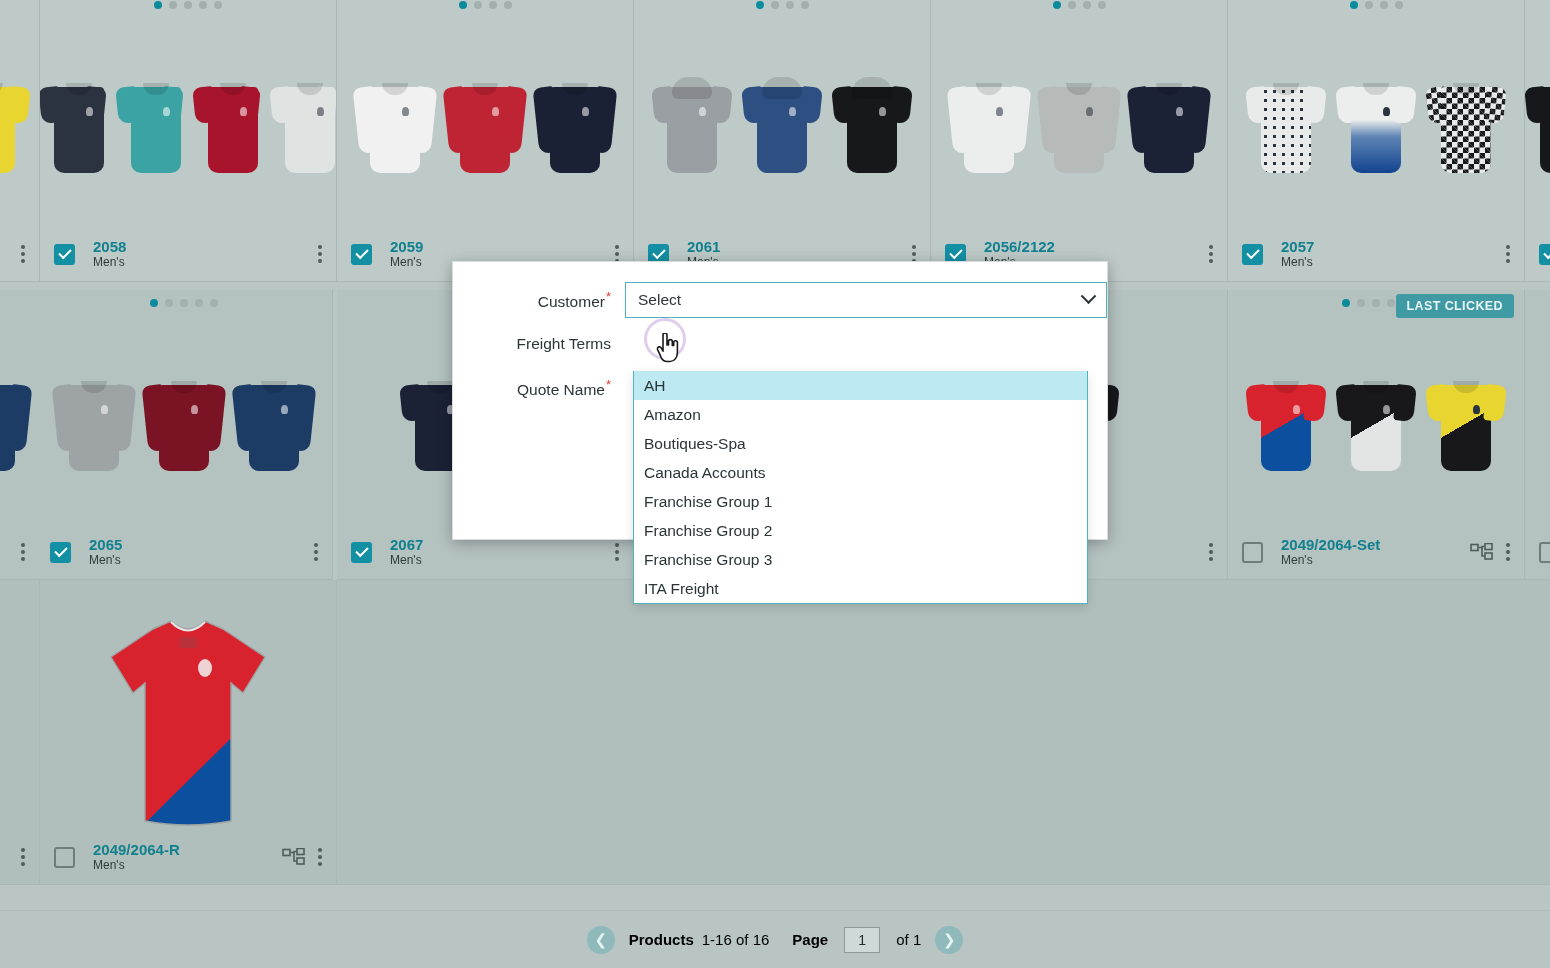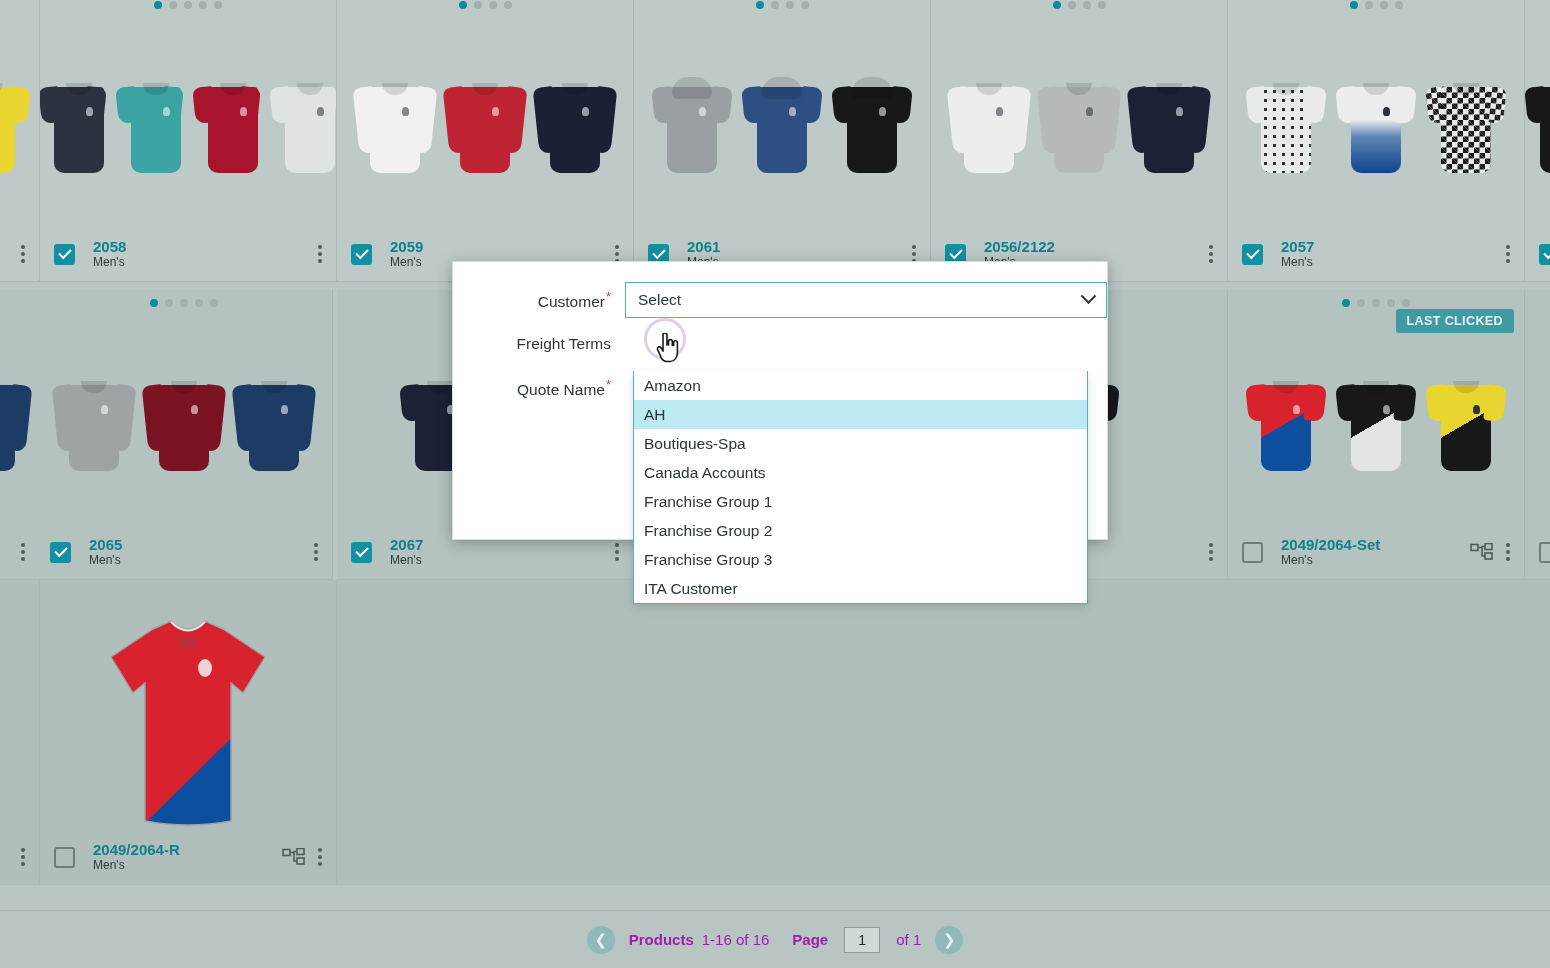--- a/index.html
+++ b/index.html
@@ -89,40 +89,40 @@
   .kebab i {
     position: absolute; left: 0; width: 4px; height: 4px; border-radius: 50%;
     background: #4e5c5b;
   }
   .kebab i:nth-child(1) { top: 0; }
   .kebab i:nth-child(2) { top: 7px; }
   .kebab i:nth-child(3) { top: 14px; }
   .hier { width: 24px; height: 18px; }
 
   .badge-lastclicked {
-    position: absolute; right: 10px; top: 19px;
+    position: absolute; right: 10px; top: 4px;
     background: #3f9aa3; color: #e9f6f7;
     font-size: 12.5px; font-weight: bold; letter-spacing: .4px;
     padding: 5px 11px; border-radius: 3px; white-space: nowrap;
   }
 
   .big-shirt { position: absolute; left: 50%; transform: translateX(-50%); top: 35px; width: 190px; height: 220px; }
 
   
   .footer {
     position: absolute; left: 0; bottom: 0; width: 1550px; height: 58px;
     background: #b8c5c3; display: flex; align-items: center; justify-content: center;
     gap: 0px; border-top: 1px solid #aab8b6;
   }
   .pg-arrow {
     width: 28px; height: 28px; border-radius: 50%; background: #8fb9bb;
     display: flex; align-items: center; justify-content: center;
     color: #e6f2f2; font-size: 15px; margin: 0 14px;
   }
-  .pg-text { font-size: 15px; color: #a21caf; }
+  .pg-text { font-size: 15px; color: #000000; }
   .pg-text b { font-weight: bold; }
   .pg-input {
     width: 36px; height: 26px; background: #cfdad8; border: 1px solid #8d9b99;
     text-align: center; font-size: 14px; color: #1d2b2a; line-height: 24px;
     margin: 0 8px; display: inline-block; vertical-align: middle;
   }
   .pg-grp { display: flex; align-items: center; gap: 8px; }
 
   
   .modal {
@@ -744,28 +744,28 @@
           <span>Quote Name</span><span class="req">*</span>
         </div>
         <div class="fctl">
           <div class="ftext"></div>
         </div>
       </div>
     </div>
   </div>
 
   <div class="dropdown">
+    <div class="dd-item sel">AH</div>
     <div class="dd-item">Amazon</div>
-    <div class="dd-item sel">AH</div>
     <div class="dd-item">Boutiques-Spa</div>
     <div class="dd-item">Canada Accounts</div>
     <div class="dd-item">Franchise Group 1</div>
     <div class="dd-item">Franchise Group 2</div>
     <div class="dd-item">Franchise Group 3</div>
-    <div class="dd-item">ITA Customer</div>
+    <div class="dd-item">ITA Freight</div>
   </div>
 
   <div class="ripple"></div>
   <div class="cursor">
     <svg width="26" height="30" viewBox="0 0 26 30">
       <path d="M8 2 C8 0.8 9 0 10 0 C11 0 12 0.8 12 2 L12 12 L13.5 12 L13.5 8.5 C13.5 7.4 14.4 6.6 15.4 6.6 C16.5 6.6 17.3 7.4 17.3 8.5 L17.3 12.4 L18.7 12.4 L18.7 9.6 C18.7 8.6 19.5 7.8 20.5 7.8 C21.6 7.8 22.4 8.6 22.4 9.6 L22.4 19.5 C22.4 24.5 19.5 28.5 15 28.5 L12.5 28.5 C9 28.5 6.6 26.3 5.6 23.2 L2.6 16.6 C2.1 15.4 2.8 14.2 4 13.9 C4.9 13.7 5.8 14.1 6.2 14.9 L8 18.2 Z" fill="#ffffff" stroke="#1a1a1a" stroke-width="1.6" stroke-linejoin="round"></path>
     </svg>
   </div>
 
 </div>

